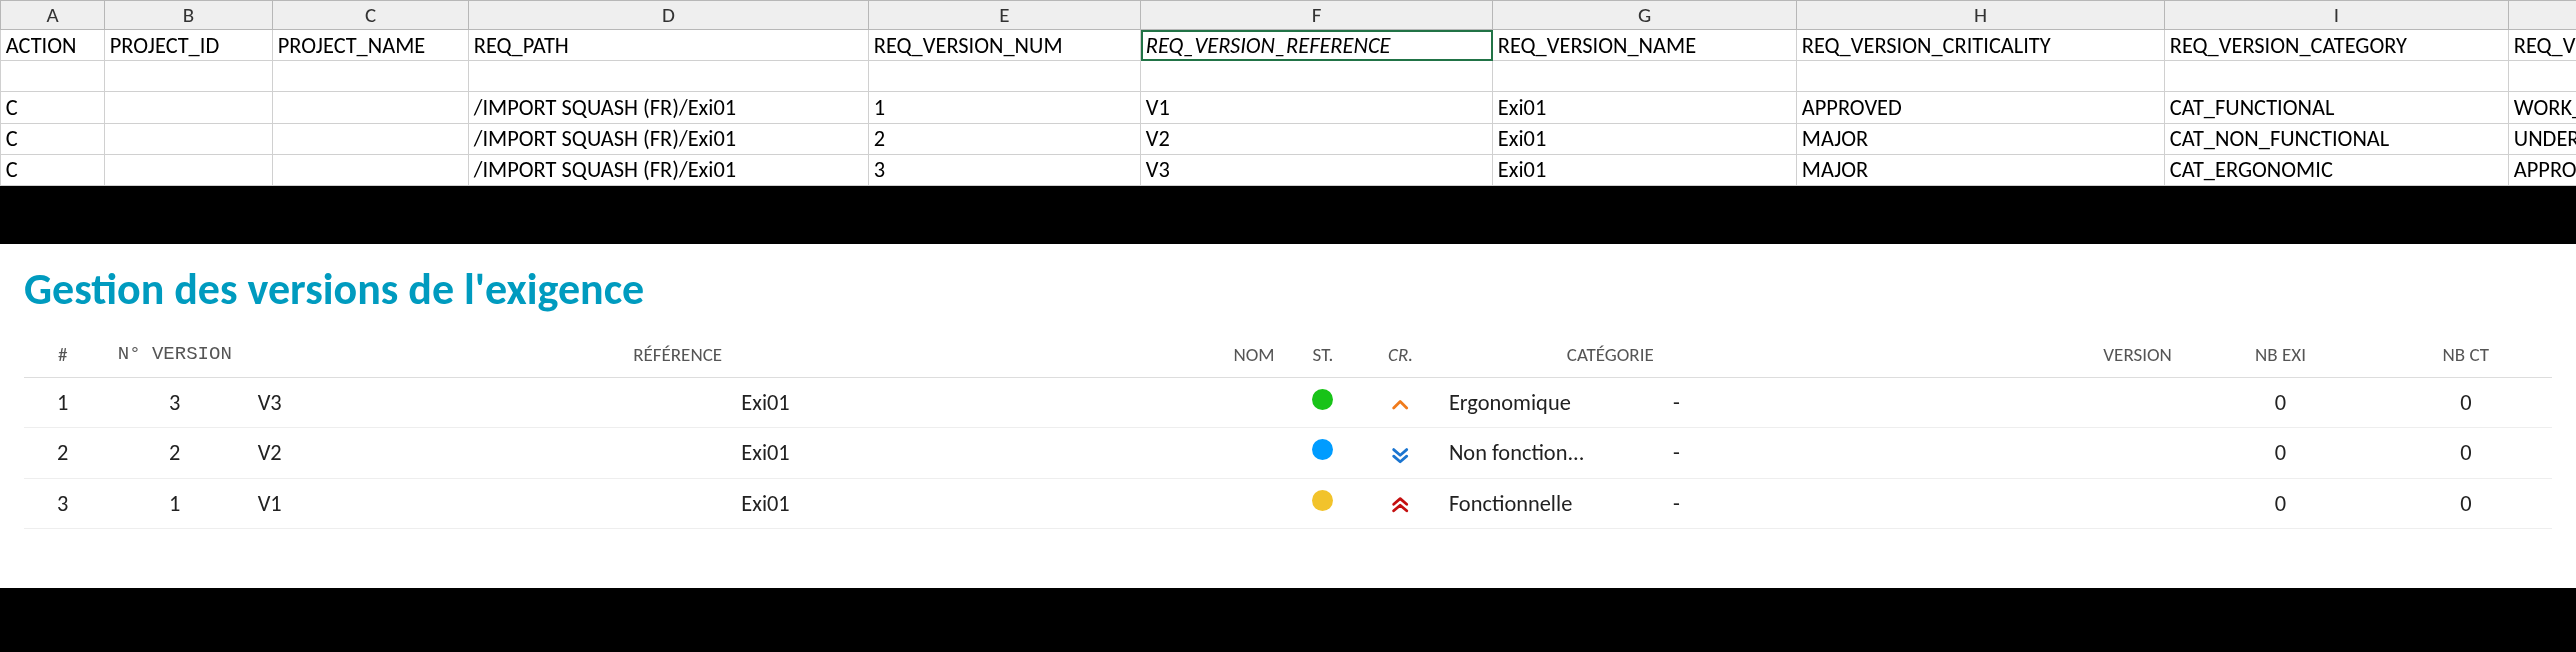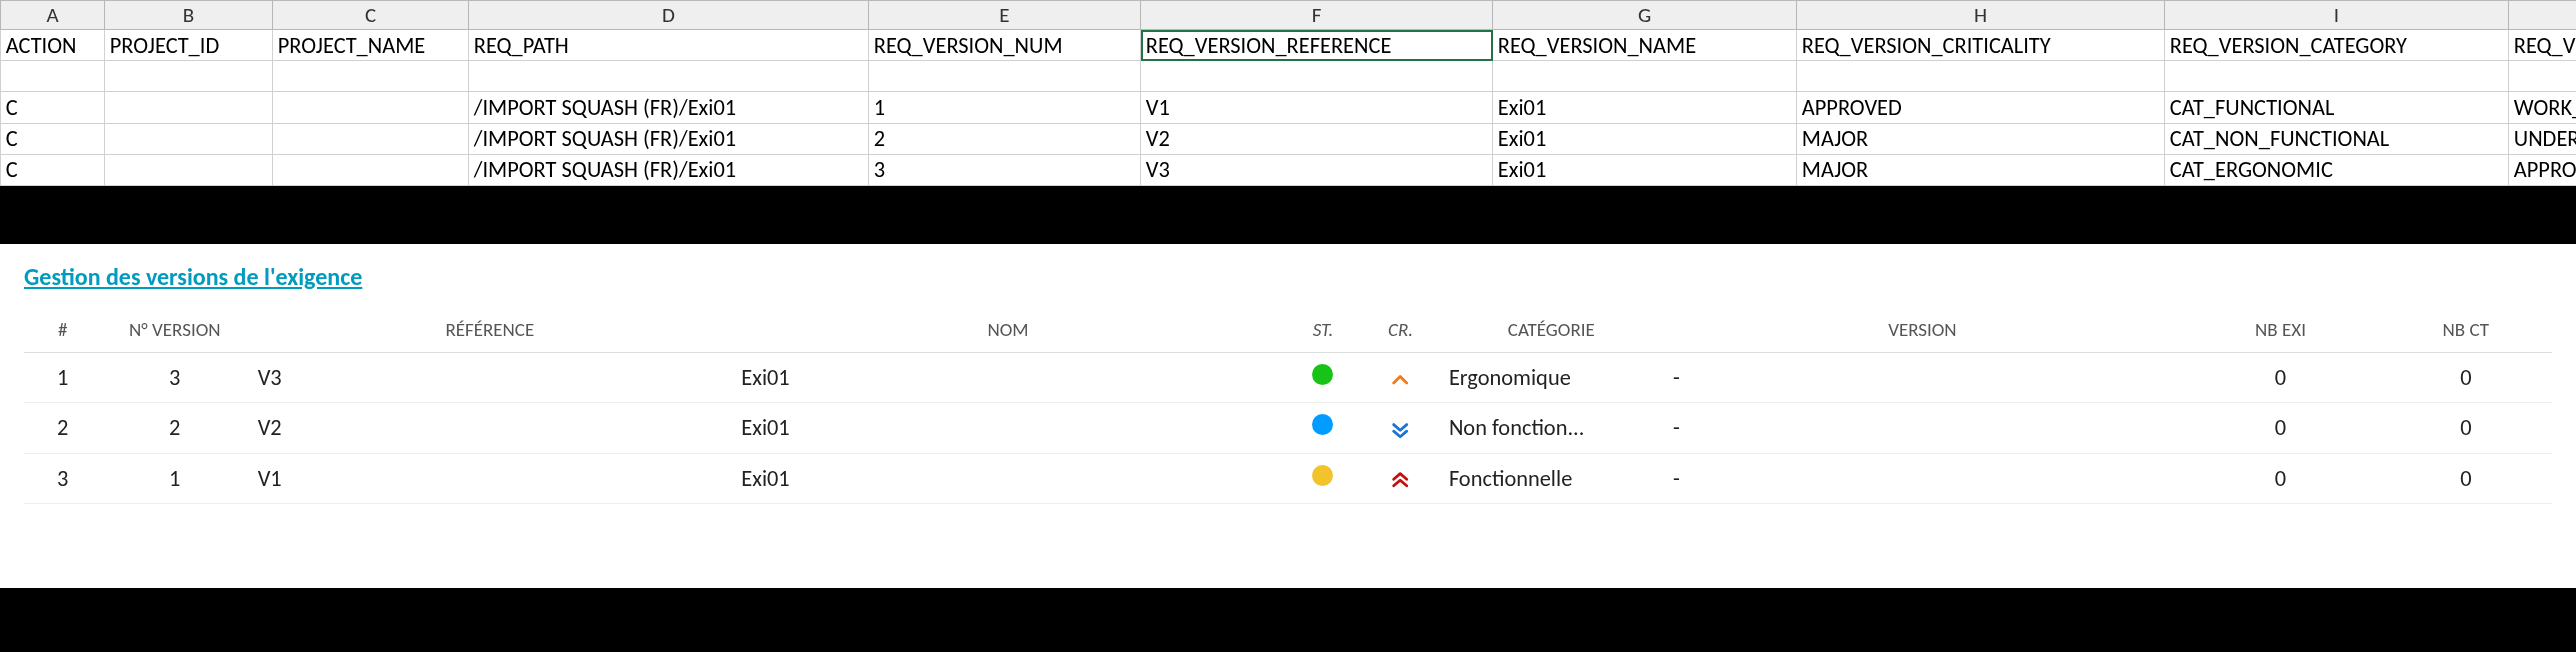--- a/index.html
+++ b/index.html
@@ -35,63 +35,63 @@
     padding: 1.6px 4.8px;
     height: 24px;
     overflow: hidden;
     white-space: nowrap;
     text-overflow: clip;
     vertical-align: middle;
   }
   table.excel td.cell-selected {
     outline: 2.4px solid #217346;
     outline-offset: -2.4px;
+    font-style: italic;
   }
 
   .black-gap {
     height: 58px;
     background: #000;
   }
 
   .lower-panel {
     background: #fff;
     padding: 14.4px 24px 32px 24px;
     min-height: 344px;
   }
   .panel-title {
     color: #009bbf;
-    font-size: 24px;
+    font-size: 44px;
     font-weight: 600;
     margin: 3.2px 0 16px 0;
-    text-decoration: underline;
   }
   table.versions {
     width: 100%;
     border-collapse: collapse;
     font-size: 22.4px;
     color: #222;
   }
   table.versions thead th {
-    text-align: center;
+    text-align: right;
     font-weight: normal;
     color: #555;
     font-size: 19px;
     padding: 11.2px 9.6px;
     border-bottom: 0.8px solid #ddd;
   }
   table.versions tbody td {
     padding: 11.2px 9.6px;
     border-bottom: 0.8px solid #eee;
     vertical-align: middle;
   }
   .num-col   { width: 72px;  text-align: center; }
-  .nver-col  { width: 136px; text-align: center; }
+  .nver-col  { width: 136px; text-align: center; font-family: Liberation Mono, monospace; }
   .ref-col   { width: 449px; }
   .nom-col   { width: 513px; }
-  .st-col    { width: 72px;  text-align: center; font-style: italic; }
+  .st-col    { width: 72px;  text-align: center; }
   .cr-col    { width: 72px;  text-align: center; font-style: italic; }
   .cat-col   { width: 208px; }
   .jal-col   { width: 481px; }
   .nbexi-col { width: 184px; text-align: center; }
   .nbct-col  { width: 160px; text-align: center; }
 
   .status-dot {
     display: inline-block;
     width: 21px;
     height: 21px;

